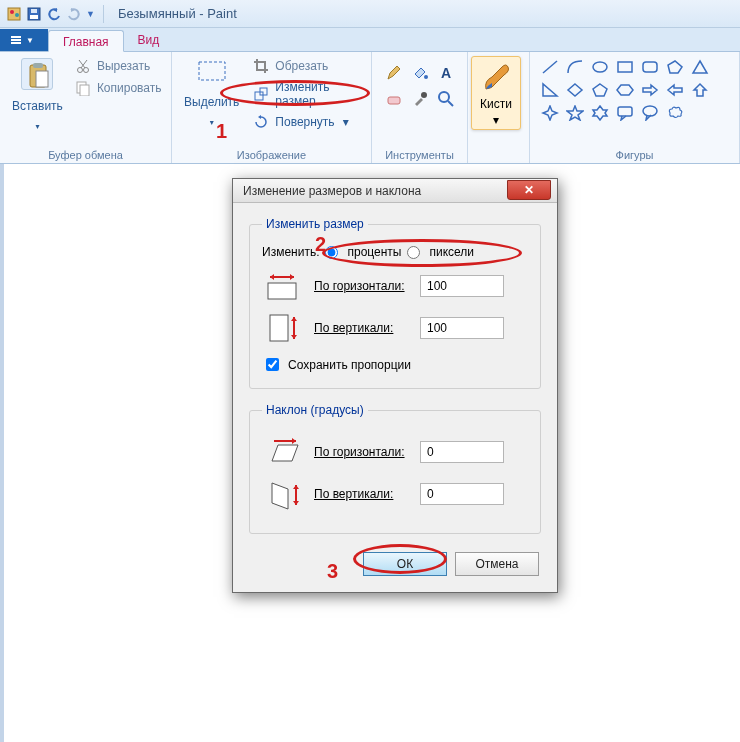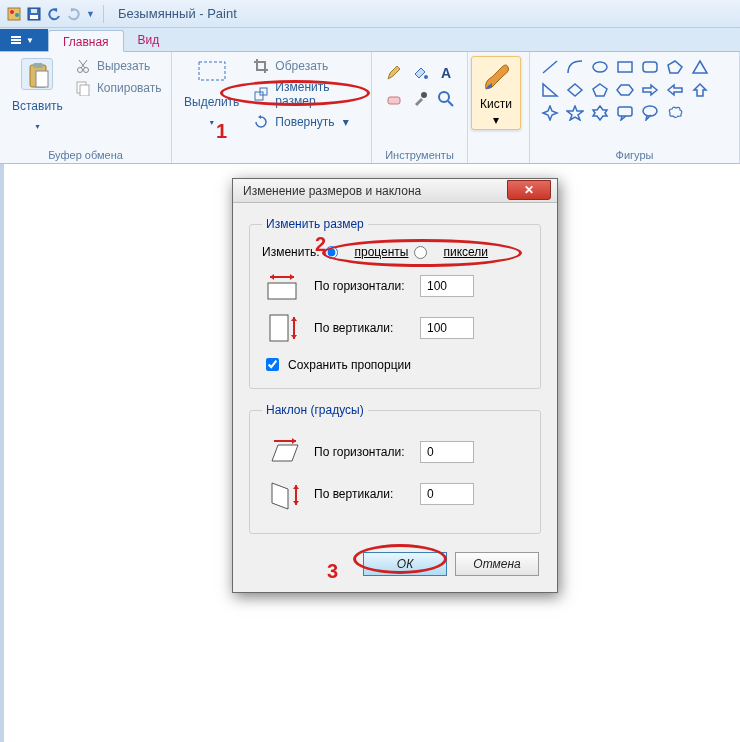--- a/index.html
+++ b/index.html
@@ -147,37 +147,37 @@
   }
   .dlg-body { padding: 14px 16px 12px 16px; }
   fieldset {
     border: 1px solid #cfcfcf;
     border-radius: 3px;
     padding: 10px 12px 14px 12px;
     margin: 0 0 14px 0;
   }
   legend { color: #003399; padding: 0 4px; font-size: 12px; }
   .radio-row { display: flex; align-items: flex-start; gap: 6px; margin: 4px 0 10px 0; position: relative; }
-  .radio-row label { display: flex; align-items: center; gap: 16px; text-decoration: underline; }
+  .radio-row label { display: flex; align-items: center; gap: 9px; }
   input[type=radio] { margin: 0; }
   .field-row { display: flex; align-items: center; gap: 10px; margin: 8px 0; }
   .field-ico { width: 42px; height: 34px; display: flex; align-items: center; justify-content: center; }
-  .field-label { width: 96px; color: #000; }
+  .field-label { width: 96px; color: #000; text-decoration: underline; }
   .num-input {
-    width: 54px; height: 22px; border: 1px solid #b5b5b5; background: #fff;
+    width: 84px; height: 22px; border: 1px solid #b5b5b5; background: #fff;
     padding: 2px 6px; font-size: 12px;
   }
   .chk-row { display: flex; align-items: center; gap: 6px; margin-top: 10px; }
   .dlg-buttons { display: flex; justify-content: flex-end; gap: 8px; padding: 4px 2px 4px 2px; position: relative; }
   .dlg-btn {
     width: 84px; height: 24px;
     border: 1px solid #9a9a9a;
     background: linear-gradient(#fdfdfd,#e5e5e5);
     font-size: 12px; color: #222;
-    display: flex; align-items: center; justify-content: center; font-style: italic;
+    display: flex; align-items: center; justify-content: center;
   }
   .dlg-btn.primary {
     border: 1px solid #3c7fb1;
     background: linear-gradient(#eaf6fd,#b0dcf4);
   }
   
   .anno-oval {
     position: absolute;
     border: 3px solid #d21f1f;
     border-radius: 50%;
@@ -317,20 +317,21 @@
             <svg width="16" height="16">
                 <path d="M8 3 A5 5 0 1 1 3 8" fill="none" stroke="#3a6ebf" stroke-width="1.5"></path>
                 <path d="M8 1 L8 5 L5 3 Z" fill="#3a6ebf"></path>
               </svg>
           </span>
           <span>Повернуть</span>
           <span class="tri" style="margin-left:2px;">▾</span>
         </div>
       </div>
     </div>
+    <div class="group-label">Изображение</div>
 
     <div class="anno-oval" style="left:48px; top:28px; width:150px; height:26px;"></div>
     <div class="anno-num" style="left:44px; top:68px;">1</div>
   </div>
 
   <div class="group" style="width:96px;">
     <div class="tools-grid" style="margin:6px auto 0;">
       <div class="tool-ico">
           <svg width="18" height="18">
             <path d="M3 15 L5 9 L12 2 L15 5 L8 12 Z" fill="#e6bf6a" stroke="#a07c2a"></path>

